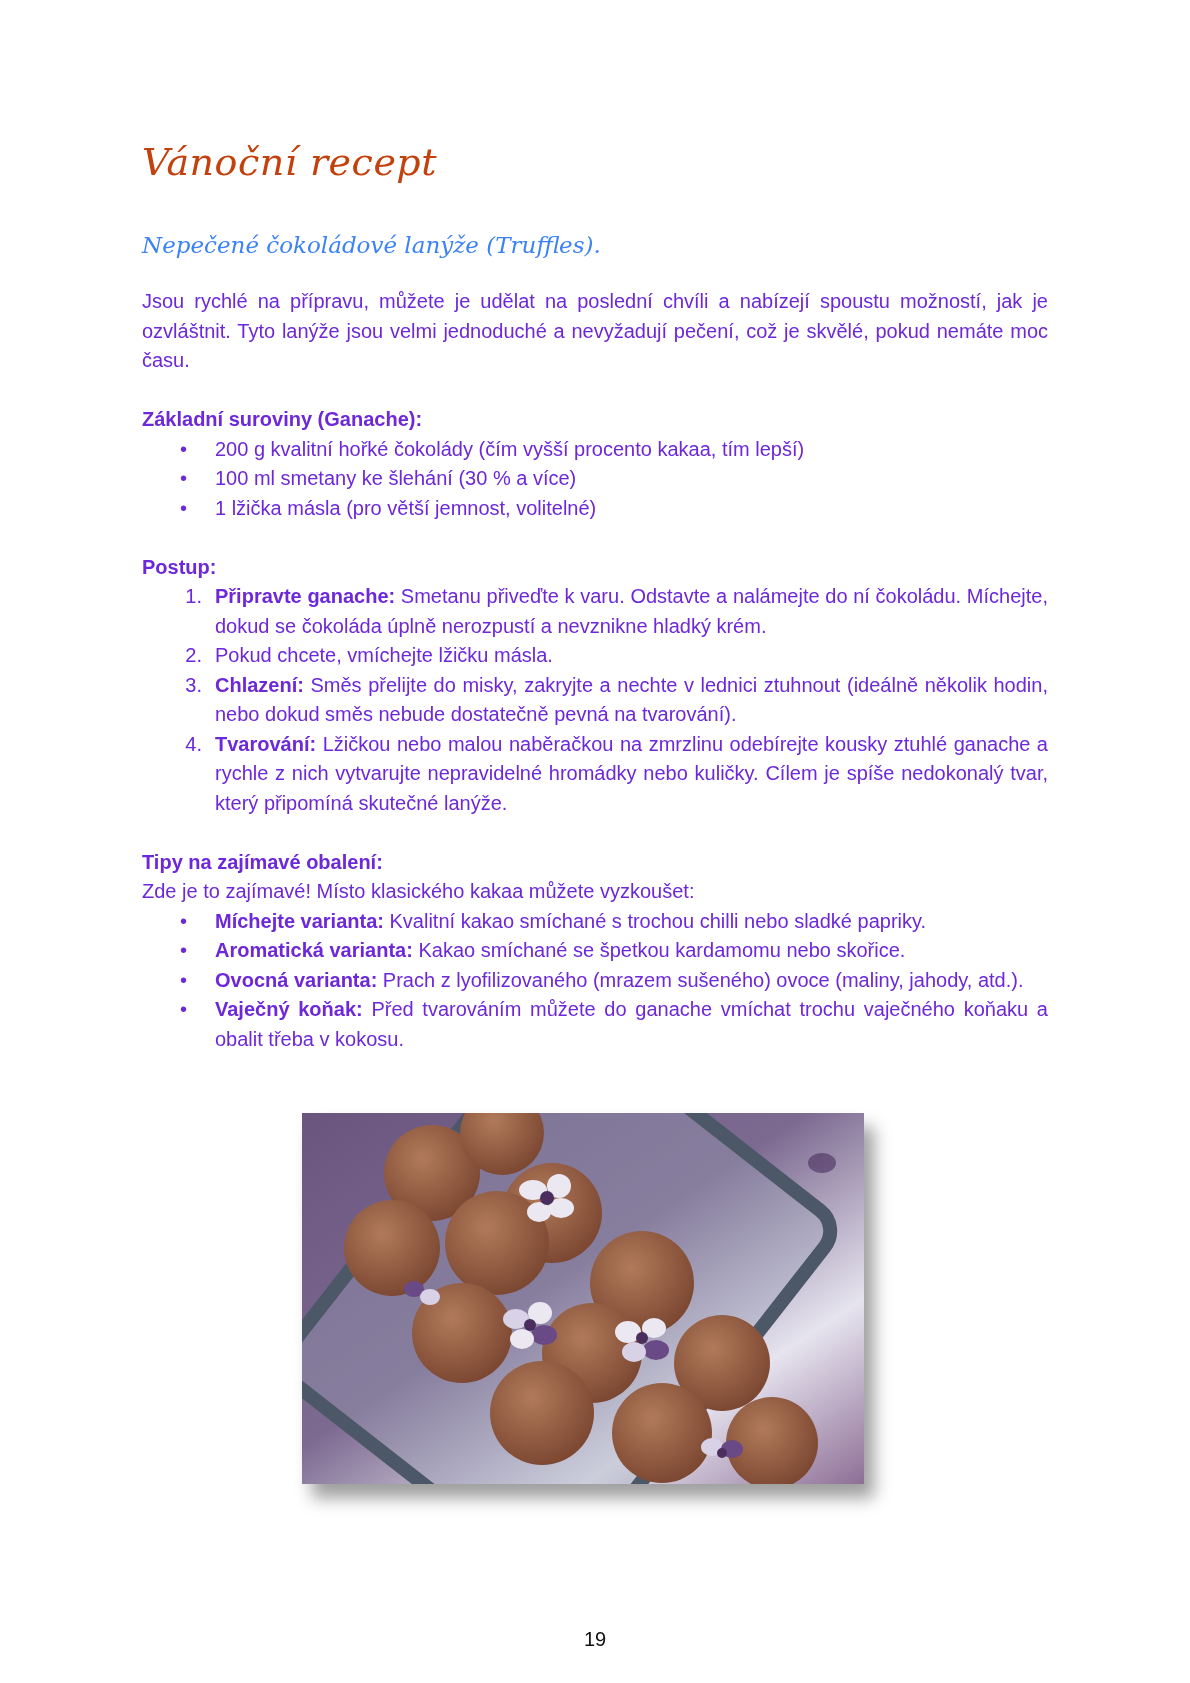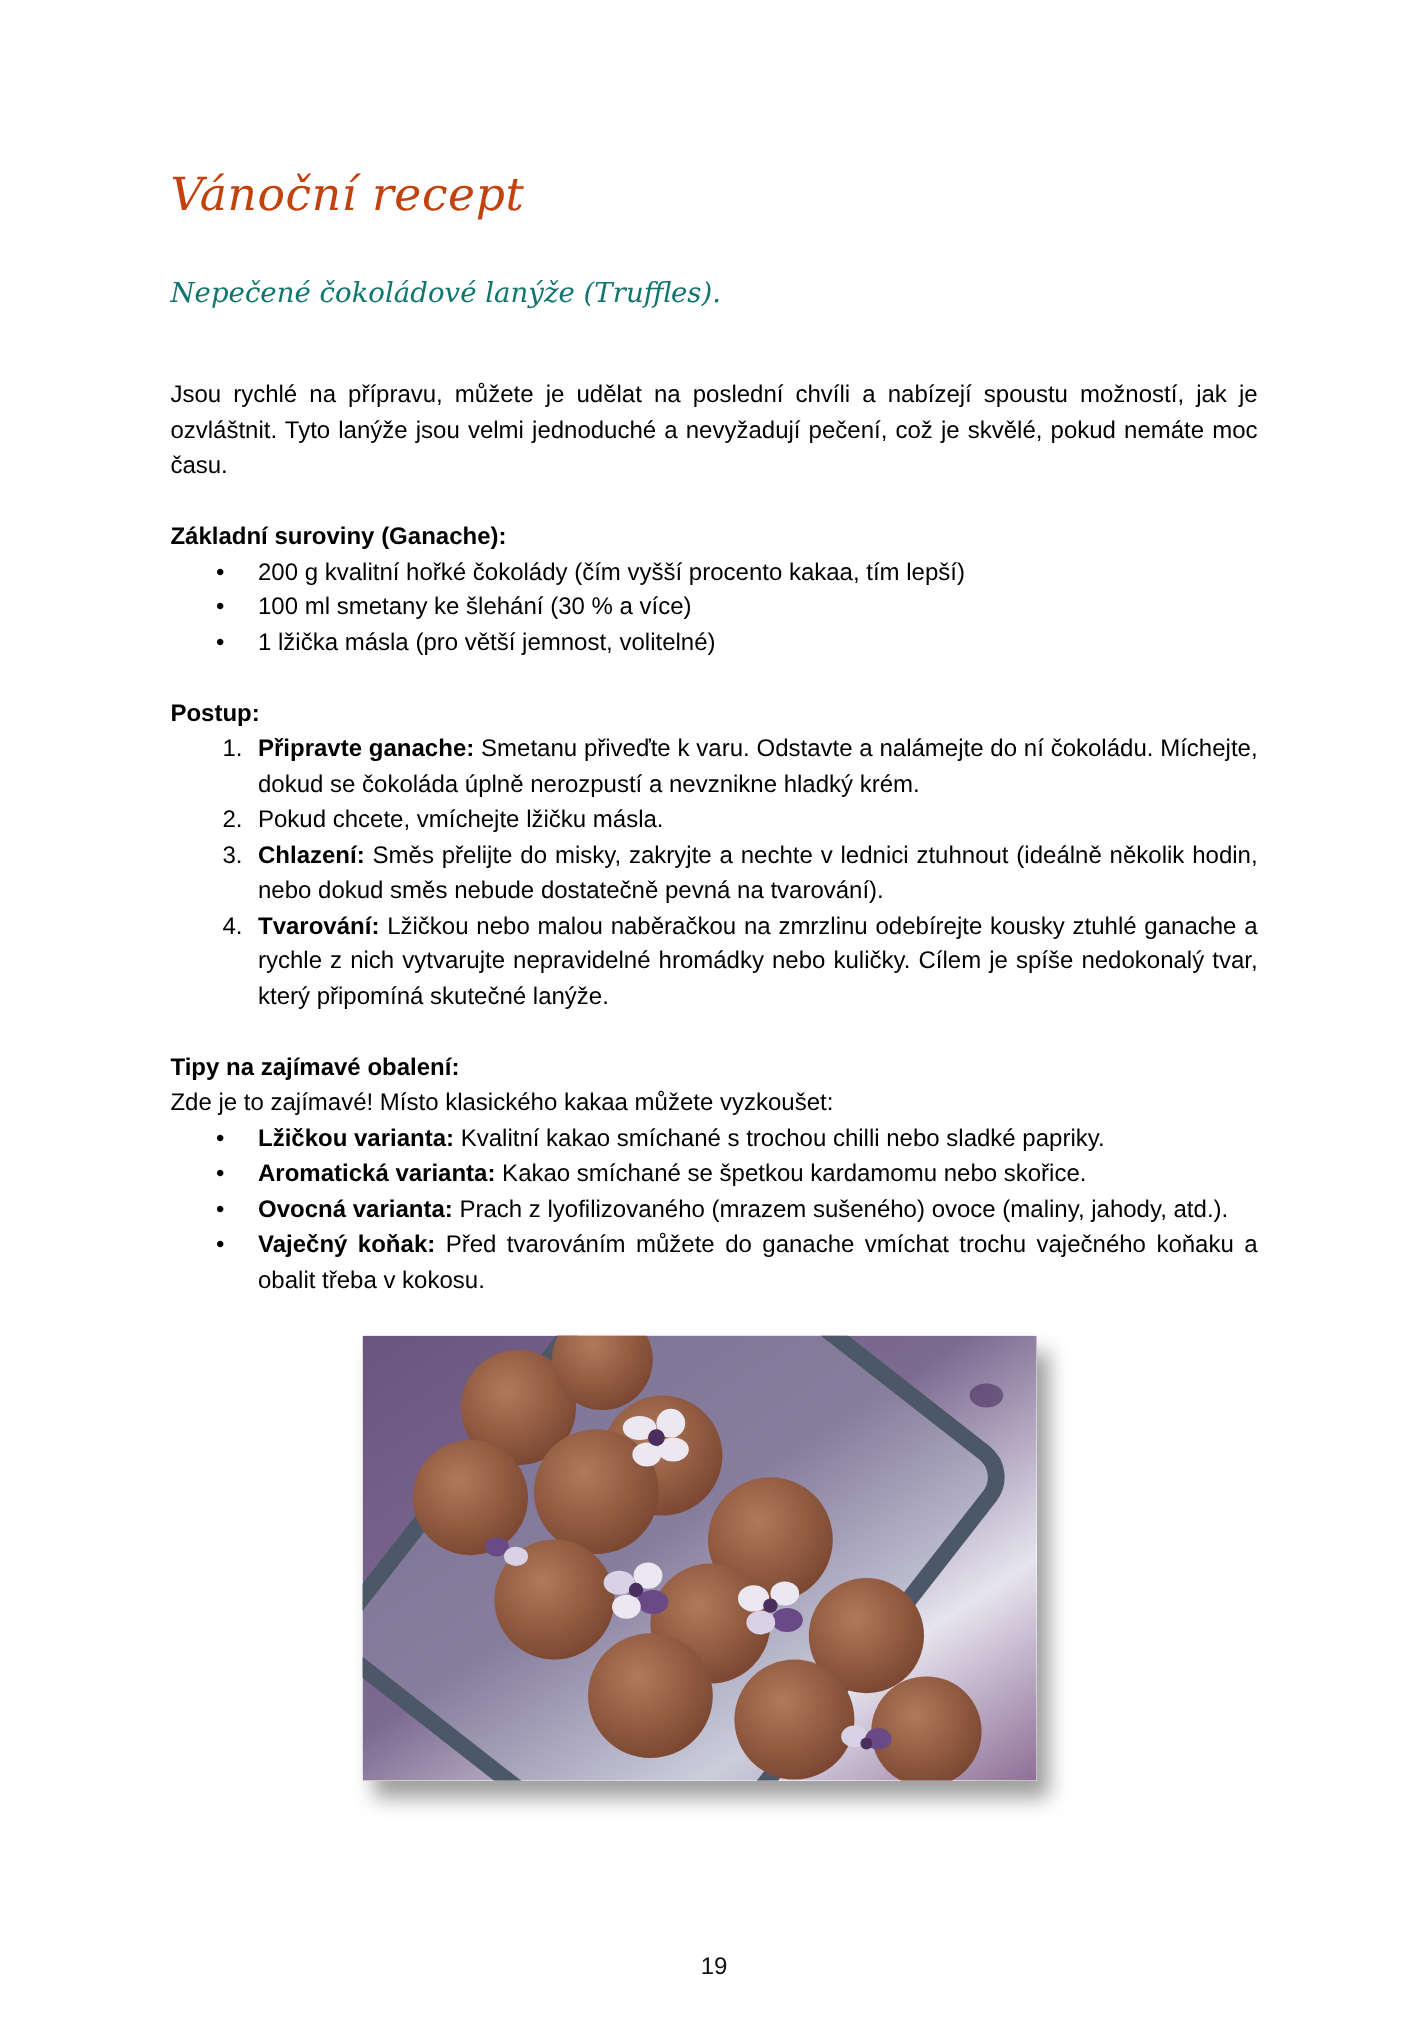--- a/index.html
+++ b/index.html
@@ -9,25 +9,25 @@
       font-family: "Liberation Sans", "DejaVu Sans", sans-serif; color: #1a1a1a;
     }
     .title {
       position: absolute; left: 142px; top: 140px;
       font-family: "DejaVu Serif", "Liberation Serif", serif;
       font-style: italic; font-size: 38px; color: #3b5d28; letter-spacing: 0.5px; margin: 0; font-weight: normal;
     }
     .subtitle {
       position: absolute; left: 142px; top: 232px;
       font-family: "DejaVu Serif", "Liberation Serif", serif;
-      font-style: italic; font-size: 23px; color: #0f766e; margin: 0; font-weight: normal;
+      font-style: italic; font-size: 23px; color: #3b82f6; margin: 0; font-weight: normal;
     }
     .body {
-      position: absolute; left: 142px; top: 315px; width: 906px;
-      font-size: 20px; line-height: 29.5px; color: #000000;
+      position: absolute; left: 142px; top: 287px; width: 906px;
+      font-size: 20px; line-height: 29.5px; color: #6d28d9;
     }
     p { margin: 0; text-align: justify; }
     .gap { height: 29.5px; }
     h3 { margin: 0; font-size: 20px; font-weight: bold; line-height: 29.5px; }
     ul, ol { margin: 0; padding: 0; list-style: none; }
     li { position: relative; padding-left: 73px; text-align: justify; }
     li .marker { position: absolute; left: 30px; top: 0; width: 30px; text-align: right; }
     ul li .marker { left: 38px; width: auto; text-align: left; }
     b { font-weight: bold; }
     .photo-wrap {
@@ -65,21 +65,21 @@
       <li><span class="marker">1.</span><b>Připravte ganache:</b><span> Smetanu přiveďte k varu. Odstavte a nalámejte do ní čokoládu. Míchejte, dokud se čokoláda úplně nerozpustí a nevznikne hladký krém.</span></li>
       <li><span class="marker">2.</span><span>Pokud chcete, vmíchejte lžičku másla.</span></li>
       <li><span class="marker">3.</span><b>Chlazení:</b><span> Směs přelijte do misky, zakryjte a nechte v lednici ztuhnout (ideálně několik hodin, nebo dokud směs nebude dostatečně pevná na tvarování).</span></li>
       <li><span class="marker">4.</span><b>Tvarování:</b><span> Lžičkou nebo malou naběračkou na zmrzlinu odebírejte kousky ztuhlé ganache a rychle z nich vytvarujte nepravidelné hromádky nebo kuličky. Cílem je spíše nedokonalý tvar, který připomíná skutečné lanýže.</span></li>
     </ol>
     <div class="gap"></div>
 
     <h3>Tipy na zajímavé obalení:</h3>
     <p>Zde je to zajímavé! Místo klasického kakaa můžete vyzkoušet:</p>
     <ul>
-      <li><span class="marker">•</span><b>Lžičkou varianta:</b><span> Kvalitní kakao smíchané s trochou chilli nebo sladké papriky.</span></li>
+      <li><span class="marker">•</span><b>Míchejte varianta:</b><span> Kvalitní kakao smíchané s trochou chilli nebo sladké papriky.</span></li>
       <li><span class="marker">•</span><b>Aromatická varianta:</b><span> Kakao smíchané se špetkou kardamomu nebo skořice.</span></li>
       <li><span class="marker">•</span><b>Ovocná varianta:</b><span> Prach z lyofilizovaného (mrazem sušeného) ovoce (maliny, jahody, atd.).</span></li>
       <li><span class="marker">•</span><b>Vaječný koňak:</b><span> Před tvarováním můžete do ganache vmíchat trochu vaječného koňaku a obalit třeba v kokosu.</span></li>
     </ul>
   </div>
 
   <div class="photo-wrap">
     <svg class="photo" viewBox="0 0 562 371" preserveAspectRatio="none">
       <defs>
         <linearGradient id="bg" x1="0" y1="0" x2="1" y2="1">

